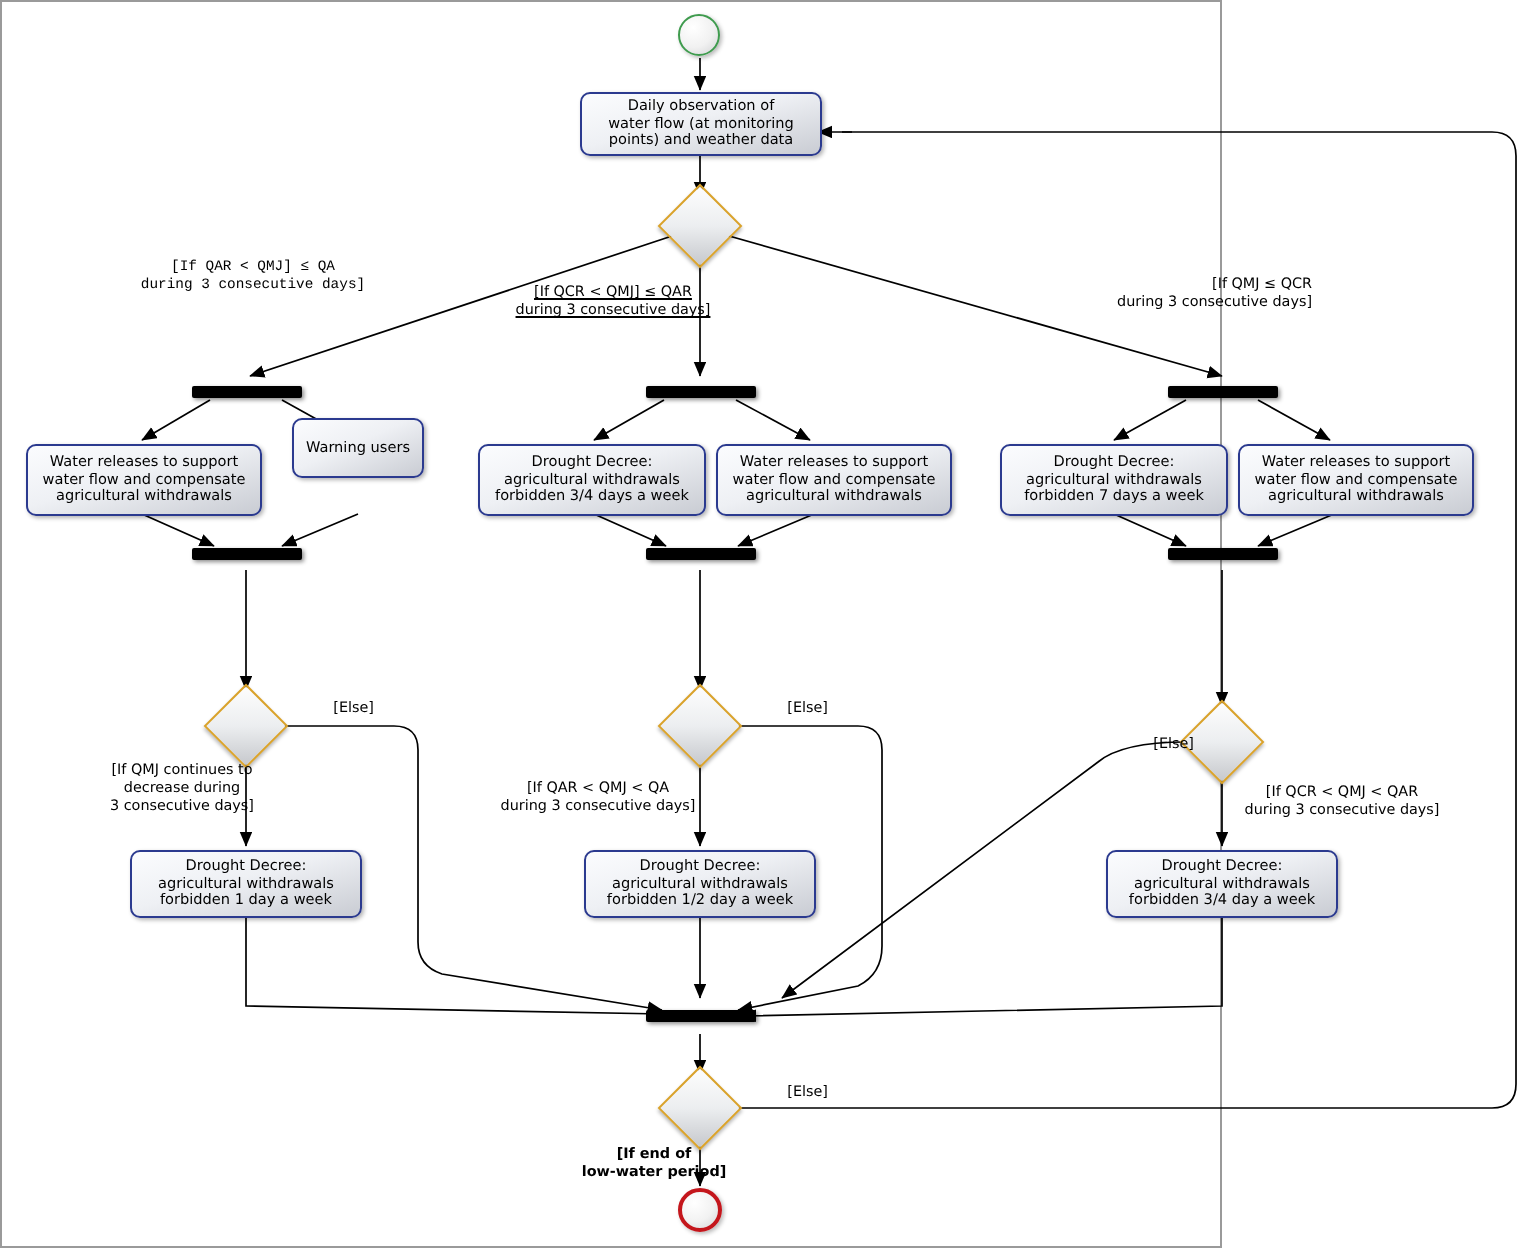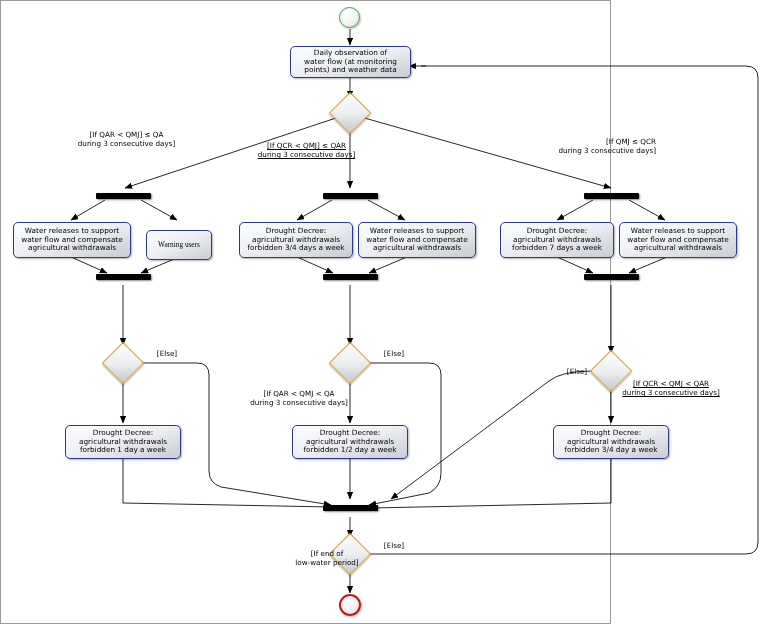--- a/index.html
+++ b/index.html
@@ -99,21 +99,21 @@
 
   
   .guard {
     position: absolute;
     font-size: 7.2px;
     line-height: 1.25;
     text-align: center;
     white-space: pre-line;
     color: #000;
   }
-  .guard.left-align { text-align: center; }
+  .guard.left-align { text-align: right; }
 </style>
 </head>
 <body>
 
 <div id="diagram-root">
 
   <svg class="edge-layer" viewBox="0 0 769 624" width="769" height="624">
     <defs>
       <marker id="arrow" markerWidth="9" markerHeight="9" refX="7.2" refY="3.2" orient="auto" markerUnits="userSpaceOnUse">
         <path d="M0,0 L7.6,3.2 L0,6.4 z" fill="#000000"></path>
@@ -189,47 +189,50 @@
   <div class="initial-node" style="left:338px; top:6px;"></div>
 
   <div class="action" style="left:289px; top:45px; width:121px; height:32px;">
     <span>Daily observation of
 water flow (at monitoring
 points) and weather data</span>
   </div>
 
   <div class="decision" style="left:334px; top:97px;"></div>
 
-  <div class="guard" style="left:58px; top:129px; width:135px;">[If QAR &lt; QMJ] ≤ QA
+  <div class="guard" style="left:58px; top:129px; width:135px;font-family:Liberation Mono, monospace;">[If QAR &lt; QMJ] ≤ QA
 during 3 consecutive days]</div>
 
   <div class="guard" style="left:233px; top:140px; width:145px;text-decoration:underline;">[If QCR &lt; QMJ] ≤ QAR
 during 3 consecutive days]</div>
 
   <div class="guard" style="left:505px; top:136px; width:150px;text-align:right;">[If QMJ ≤ QCR
 during 3 consecutive days]</div>
 
   <div class="bar" style="left:95px; top:192px; width:55px;"></div>
 
   <div class="action" style="left:12px; top:221px; width:118px; height:36px;">
     <span>Water releases to support
 water flow and compensate
 agricultural withdrawals</span>
   </div>
 
-  <div class="action" style="left:145px; top:229px; width:66px; height:30px;font-family:Liberation Serif, serif;">
+  <div class="action" style="left:145px; top:208px; width:66px; height:30px;">
     <span>Warning users</span>
   </div>
 
   <div class="bar" style="left:95px; top:273px; width:55px;"></div>
 
   <div class="decision" style="left:107px; top:347px;"></div>
 
   <div class="guard left-align" style="left:146px; top:348px; width:40px;">[Else]</div>
 
+  <div class="guard" style="left:40px; top:379px; width:100px;">[If QMJ continues to
+decrease during
+3 consecutive days]</div>
 
   <div class="action" style="left:64px; top:424px; width:116px; height:34px;">
     <span>Drought Decree:
 agricultural withdrawals
 forbidden 1 day a week</span>
   </div>
 
   <div class="bar" style="left:322px; top:192px; width:55px;"></div>
 
   <div class="action" style="left:238px; top:221px; width:114px; height:36px;">
@@ -272,33 +275,33 @@
 water flow and compensate
 agricultural withdrawals</span>
   </div>
 
   <div class="bar" style="left:583px; top:273px; width:55px;"></div>
 
   <div class="decision" style="left:595px; top:355px;"></div>
 
   <div class="guard left-align" style="left:556px; top:366px; width:40px;">[Else]</div>
 
-  <div class="guard" style="left:615px; top:378px; width:110px;text-decoration:underline;">[If QCR &lt; QMJ &lt; QAR
+  <div class="guard" style="left:615px; top:390px; width:110px;">[If QCR &lt; QMJ &lt; QAR
 during 3 consecutive days]</div>
 
   <div class="action" style="left:552px; top:424px; width:116px; height:34px;">
     <span>Drought Decree:
 agricultural withdrawals
 forbidden 3/4 day a week</span>
   </div>
 
   <div class="bar" style="left:322px; top:504px; width:55px;"></div>
 
   <div class="decision" style="left:334px; top:538px;"></div>
 
   <div class="guard left-align" style="left:373px; top:540px; width:40px;">[Else]</div>
 
-  <div class="guard" style="left:276px; top:548px; width:100px;">[If end of
+  <div class="guard" style="left:276px; top:571px; width:100px;font-weight:bold;">[If end of
 low-water period]</div>
 
   <div class="final-node" style="left:338px; top:593px;"></div>
 
 </div>
 
 </body></html>

